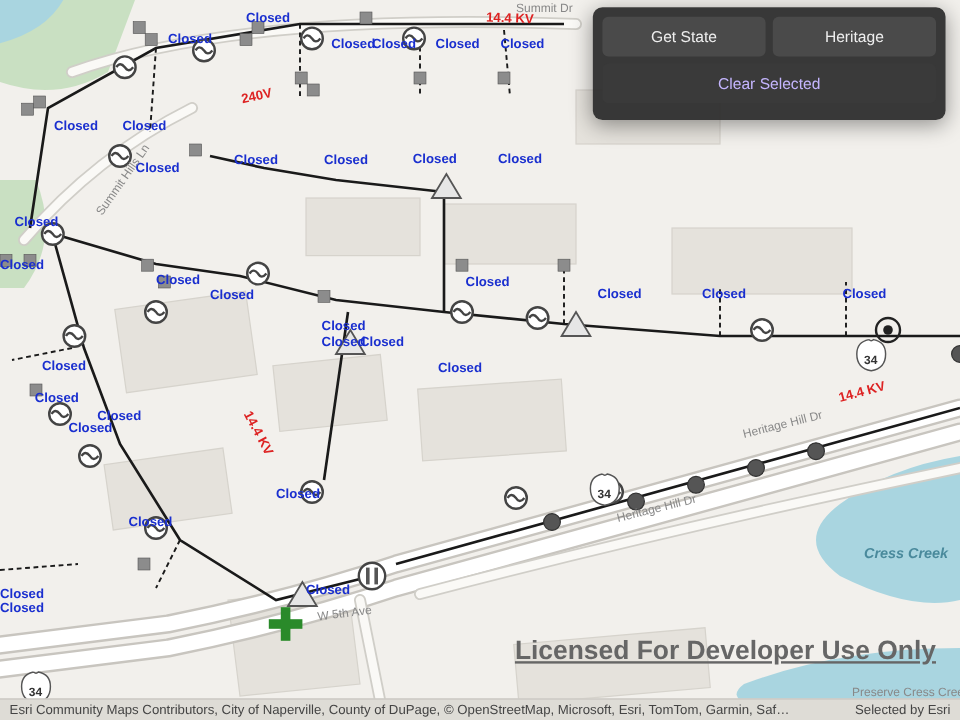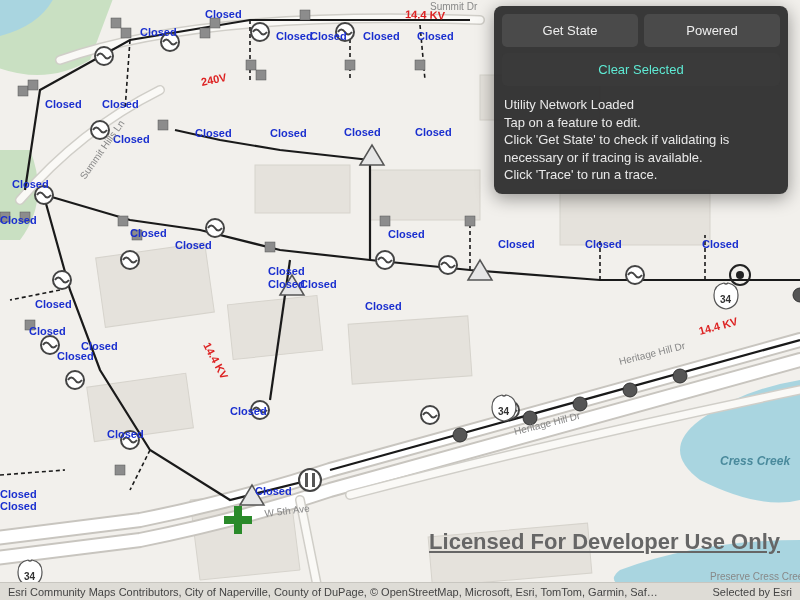--- a/index.html
+++ b/index.html
@@ -25,21 +25,21 @@
   .node-sq { fill:#8c8c8c; stroke:#555; stroke-width:0.5; }
   .node-circle { fill:#fff; stroke:#444; stroke-width:2; }
   .node-inner { stroke:#444; stroke-width:2; fill:none; }
   .node-tri { fill:#e6e6e6; stroke:#555; stroke-width:1.5; }
   .node-dark { fill:#555; stroke:#333; }
 
   
   #panel { position:absolute; top:6px; right:12px; width:294px; background: rgba(40,40,40,0.92); border-radius:8px; padding:8px; color:#e9e9e9; box-shadow:0 4px 18px rgba(0,0,0,0.4); }
   #panel .btn-row { display:flex; gap:6px; margin-bottom:6px; }
   #panel button { flex:1; background:#4a4a4a; color:#eee; border:none; border-radius:5px; padding:9px 4px; font:500 13px 'Segoe UI',Arial,sans-serif; cursor:pointer; }
-  #panel button.disabled { background:#3a3a3a; color:#5eead4; cursor:default; }
+  #panel button.disabled { background:#3a3a3a; color:#c4b5fd; cursor:default; }
   #panel .status { font:400 13px/1.35 'Segoe UI',Arial,sans-serif; padding:4px 2px 2px; }
 
   
   #attrib { position:absolute; left:0; right:0; bottom:0; height:18px; background:#dedcd6; color:#444; font:400 11px/18px 'Segoe UI',Arial,sans-serif; padding:0 8px; display:flex; justify-content:space-between; white-space:nowrap; overflow:hidden; border-top:1px solid #c8c6c0;}
 </style>
 </head>
 <body>
 
 <div id="map-canvas">
 <svg viewBox="0 0 800 600">
@@ -292,29 +292,23 @@
     <text class="shield-text" x="720" y="303">34</text>
   </g>
 </svg>
 </div>
 
 <div class="watermark">Licensed For Developer Use Only</div>
 
 <div id="panel">
   <div class="btn-row">
     <button>Get State</button>
-    <button>Powered</button>
+    <button>Heritage</button>
   </div>
   <div class="btn-row">
     <button class="disabled">Clear Selected</button>
   </div>
-  <div class="status">
-    <div>Utility Network Loaded</div>
-    <div>Tap on a feature to edit.</div>
-    <div>Click 'Get State' to check if validating is necessary or if tracing is available.</div>
-    <div>Click 'Trace' to run a trace.</div>
-  </div>
 </div>
 
 <div id="attrib">
   <span>Esri Community Maps Contributors, City of Naperville, County of DuPage, © OpenStreetMap, Microsoft, Esri, TomTom, Garmin, Saf…</span>
   <span>Selected by Esri</span>
 </div>
 
 </body></html>

